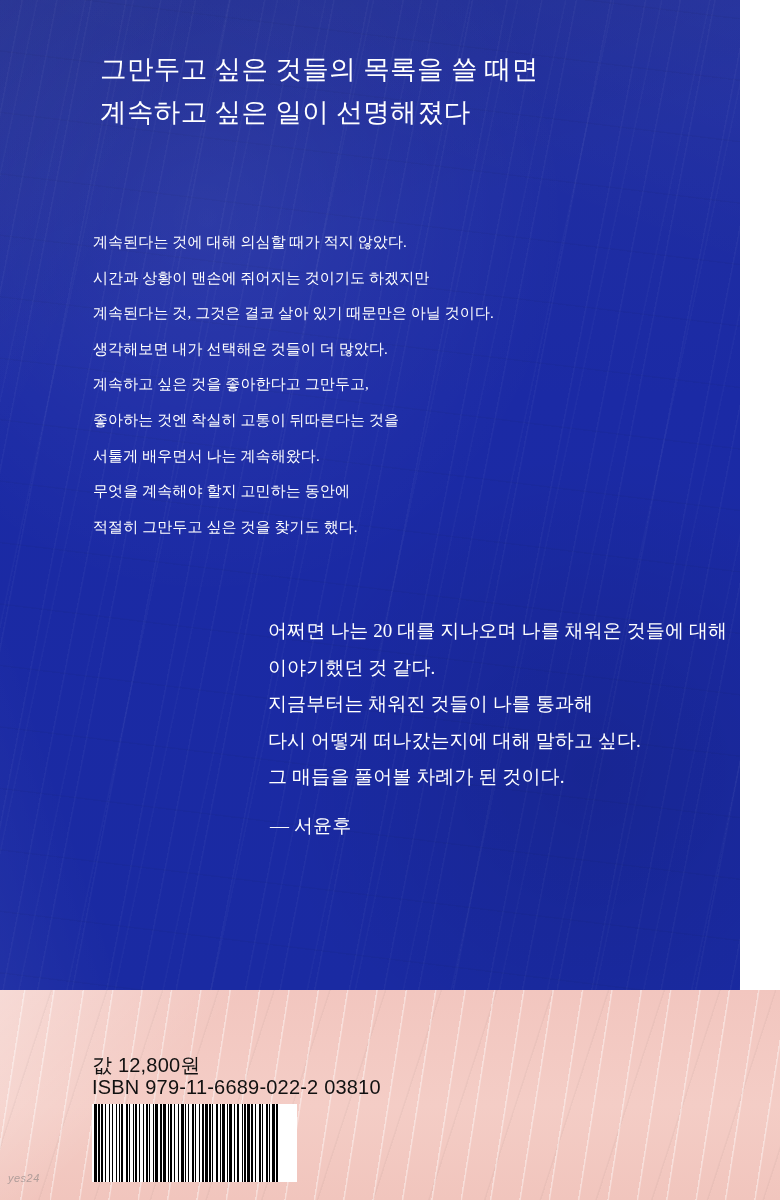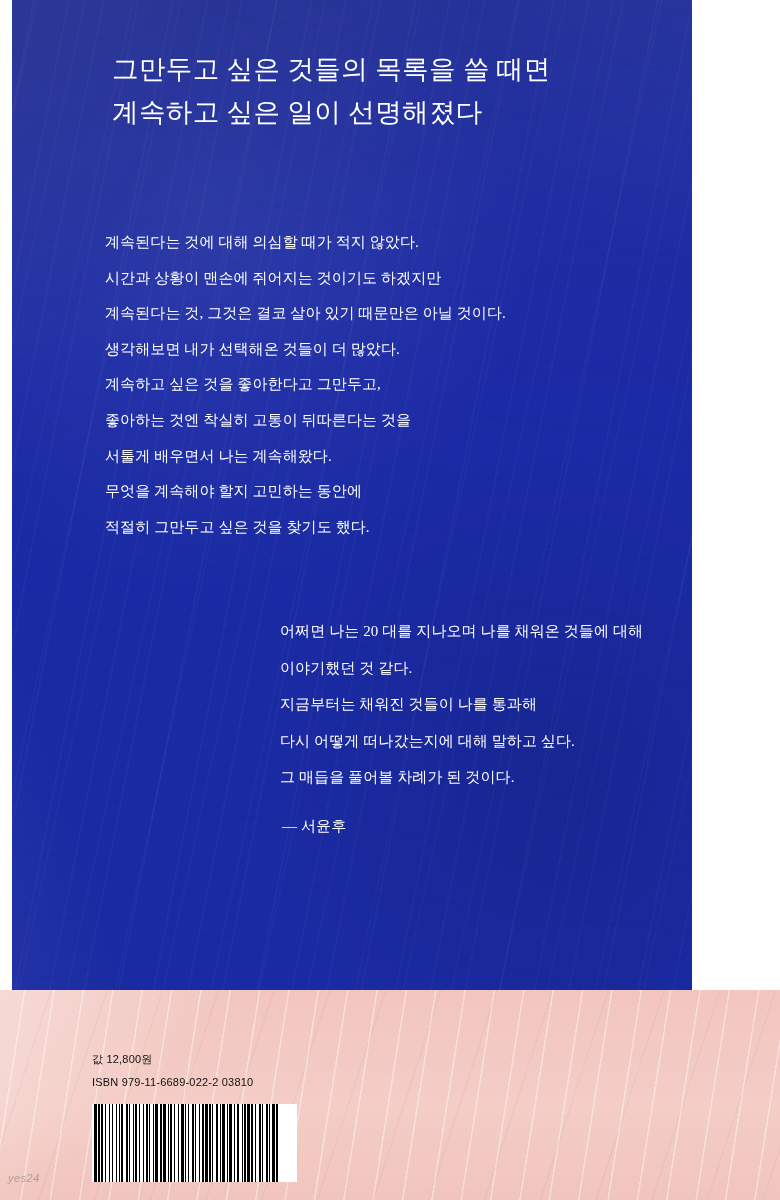--- a/index.html
+++ b/index.html
@@ -14,23 +14,23 @@
     position: relative;
     width: 780px;
     height: 1200px;
     overflow: hidden;
     background: #ffffff;
   }
 
   
   .cover-top {
     position: absolute;
-    left: 12px;
+    left: 0;
     top: 0;
-    width: 680px;
+    width: 740px;
     height: 990px;
     background: #1d2fa8;
     background-image:
       linear-gradient(115deg, rgba(255,255,255,0.045) 0%, rgba(255,255,255,0) 18%),
       linear-gradient(72deg, rgba(255,255,255,0.035) 0%, rgba(255,255,255,0) 12%),
       linear-gradient(160deg, rgba(0,0,0,0.10) 0%, rgba(0,0,0,0) 30%),
       linear-gradient(200deg, rgba(255,255,255,0.03) 0%, rgba(255,255,255,0) 22%),
       linear-gradient(180deg, #22309f 0%, #1b2aa5 40%, #1a2aa2 100%);
     overflow: hidden;
   }
@@ -81,21 +81,21 @@
     z-index: 3;
   }
   .body-block p { margin: 0; white-space: nowrap; }
 
   .quote-block {
     position: absolute;
     left: 268px;
     top: 613px;
     width: 480px;
     color: #ffffff;
-    font-size: 15px;
+    font-size: 19px;
     line-height: 36.5px;
     letter-spacing: 0.1px;
     z-index: 3;
   }
   .quote-block p { margin: 0; white-space: nowrap; }
   .attribution {
     margin-top: 12px !important;
     padding-left: 2px;
   }
 
@@ -120,21 +120,21 @@
       repeating-linear-gradient(99deg, rgba(255,255,255,0.40) 0px, rgba(255,255,255,0.40) 1px, rgba(255,255,255,0) 2px, rgba(255,255,255,0) 29px),
       repeating-linear-gradient(-72deg, rgba(0,0,0,0.030) 0px, rgba(0,0,0,0.030) 1px, rgba(0,0,0,0) 2px, rgba(0,0,0,0) 53px);
     pointer-events: none;
   }
 
   .price-line, .isbn-line {
     position: absolute;
     left: 92px;
     color: #111111;
     font-family: "Liberation Sans", sans-serif;
-    font-size: 11px;
+    font-size: 20px;
     letter-spacing: 0.2px;
     white-space: nowrap;
     z-index: 3;
   }
   .price-line { top: 1052px; }
   .isbn-line  { top: 1076px; }
 
   
   .barcode {
     position: absolute;

